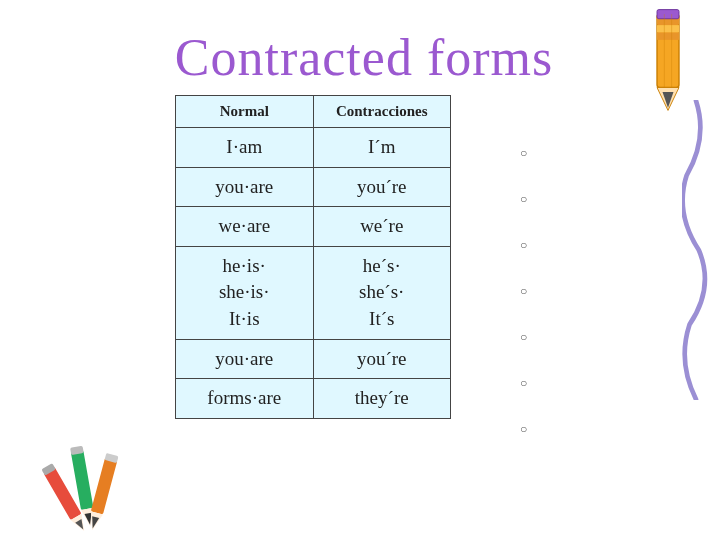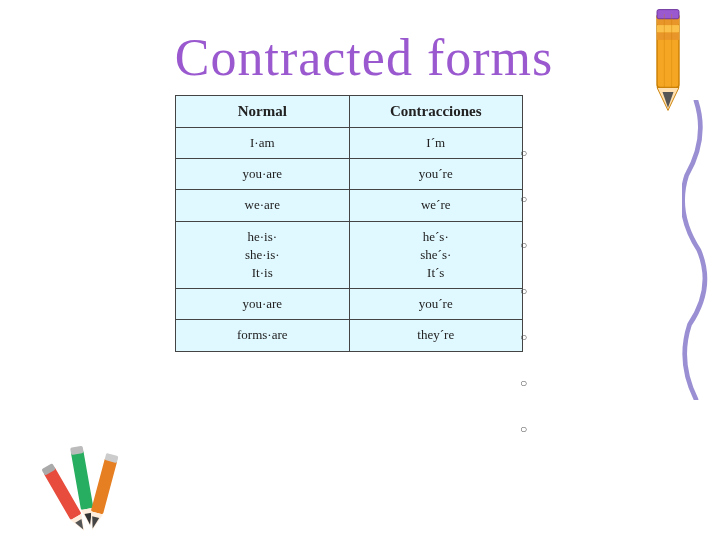--- a/index.html
+++ b/index.html
@@ -24,29 +24,29 @@
 
     .table-wrapper {
       position: absolute;
       top: 95px;
       left: 175px;
       width: 360px;
     }
 
     table {
       border-collapse: collapse;
-      width: 348px;
+      width: 276px;
       background: #e0f8ff;
     }
 
     table td {
       border: 1.5px solid #444;
       text-align: center;
       padding: 6px 10px;
-      font-size: 13px;
+      font-size: 19px;
       color: #222;
       line-height: 1.4;
     }
 
     table th {
       border: 1.5px solid #444;
       text-align: center;
       padding: 7px 10px;
       font-size: 15px;
       font-weight: bold;

